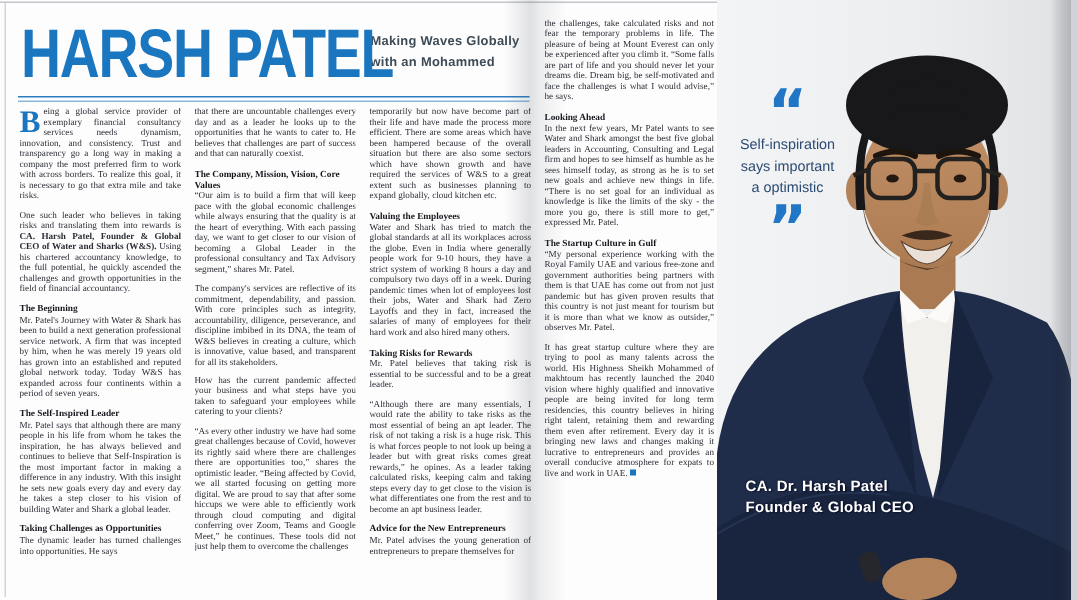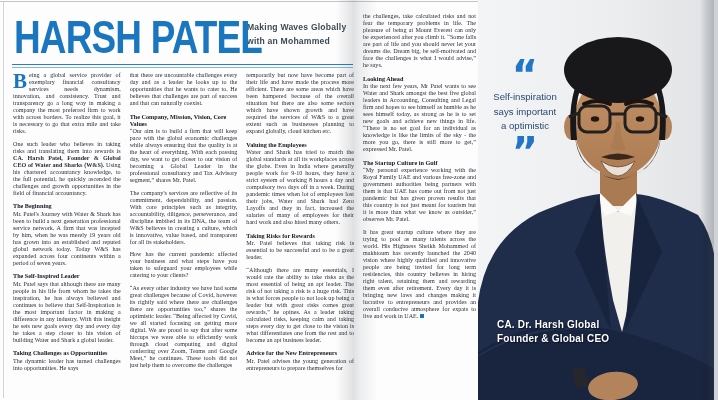--- a/index.html
+++ b/index.html
@@ -204,18 +204,18 @@
     <div class="quote-mark open">“</div>
     <div class="quote-text">
         <div>Self-inspiration</div>
         <div>says important</div>
         <div>a optimistic</div>
       </div>
     <div class="quote-mark close">”</div>
   </div>
 
   <div class="caption">
-    <div>CA. Dr. Harsh Global</div>
+    <div>CA. Dr. Harsh Patel</div>
     <div>Founder &amp; Global CEO</div>
   </div>
 
   <div class="fold-shadow"></div>
 </div>
 
 </body></html>

